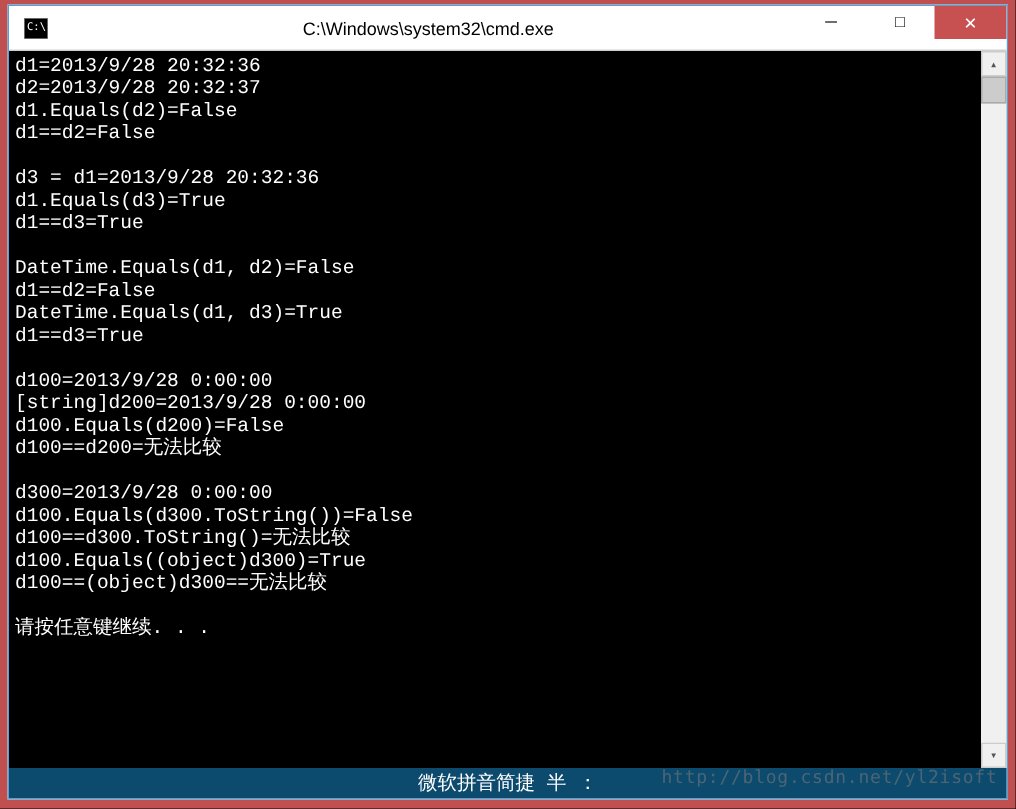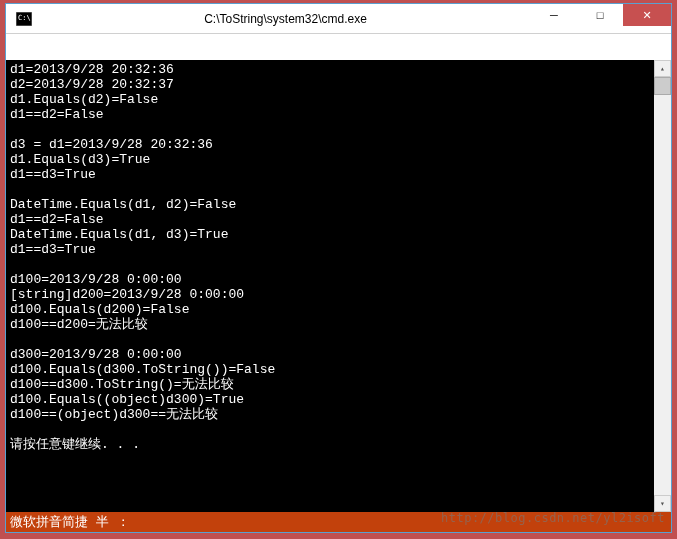--- a/index.html
+++ b/index.html
@@ -61,21 +61,20 @@
 .win-btn.close {
   background: #c75050;
   color: #fff;
   width: 48px;
 }
 .console-wrap {
   flex: 1;
   background: #000;
   position: relative;
   display: flex;
-  margin-top: 26px;
 }
 .console {
   flex: 1;
   background: #000;
   color: #fff;
   font-family: Consolas, "SimSun", "Courier New", monospace;
   font-size: 13px;
   line-height: 15px;
   padding: 2px 4px;
   white-space: pre;
@@ -94,27 +93,28 @@
   display: flex;
   align-items: center;
   justify-content: center;
   font-size: 8px;
   color: #555;
 }
 .sb-track { flex: 1; background: #f0f0f0; position: relative; }
 .sb-thumb { position: absolute; top: 0; left: 0; right: 0; height: 18px; background: #ccc; border: 1px solid #aaa; }
 .ime-bar {
   height: 20px;
-  background: #c2410c;
+  background: #0c4a6e;
   color: #fff;
   font-family: "SimSun", Consolas, monospace;
   font-size: 13px;
   padding: 2px 4px;
   display: flex;
   align-items: center;
+  justify-content: center;
 }
 .watermark {
   position: absolute;
   right: 12px;
   bottom: 14px;
   font-family: Consolas, monospace;
   font-size: 12px;
   color: rgba(120,120,120,0.6);
   letter-spacing: 0.5px;
   pointer-events: none;
@@ -124,21 +124,21 @@
 <body>
 
 <div class="window">
   <div class="titlebar">
     <div class="app-icon">
       <svg viewBox="0 0 16 14">
           <rect x="0" y="0" width="16" height="14" fill="#000" stroke="#888" stroke-width="1"></rect>
           <text x="2" y="8" font-size="7" fill="#fff" font-family="monospace">C:\</text>
         </svg>
     </div>
-    <div class="title">C:\ToString\system32\cmd.exe</div>
+    <div class="title">C:\Windows\system32\cmd.exe</div>
     <div class="win-btns">
       <div class="win-btn">─</div>
       <div class="win-btn">□</div>
       <div class="win-btn close">✕</div>
     </div>
   </div>
   <div class="console-wrap">
     <div class="console" id="console">d1=2013/9/28 20:32:36
 d2=2013/9/28 20:32:37
 d1.Equals(d2)=False

